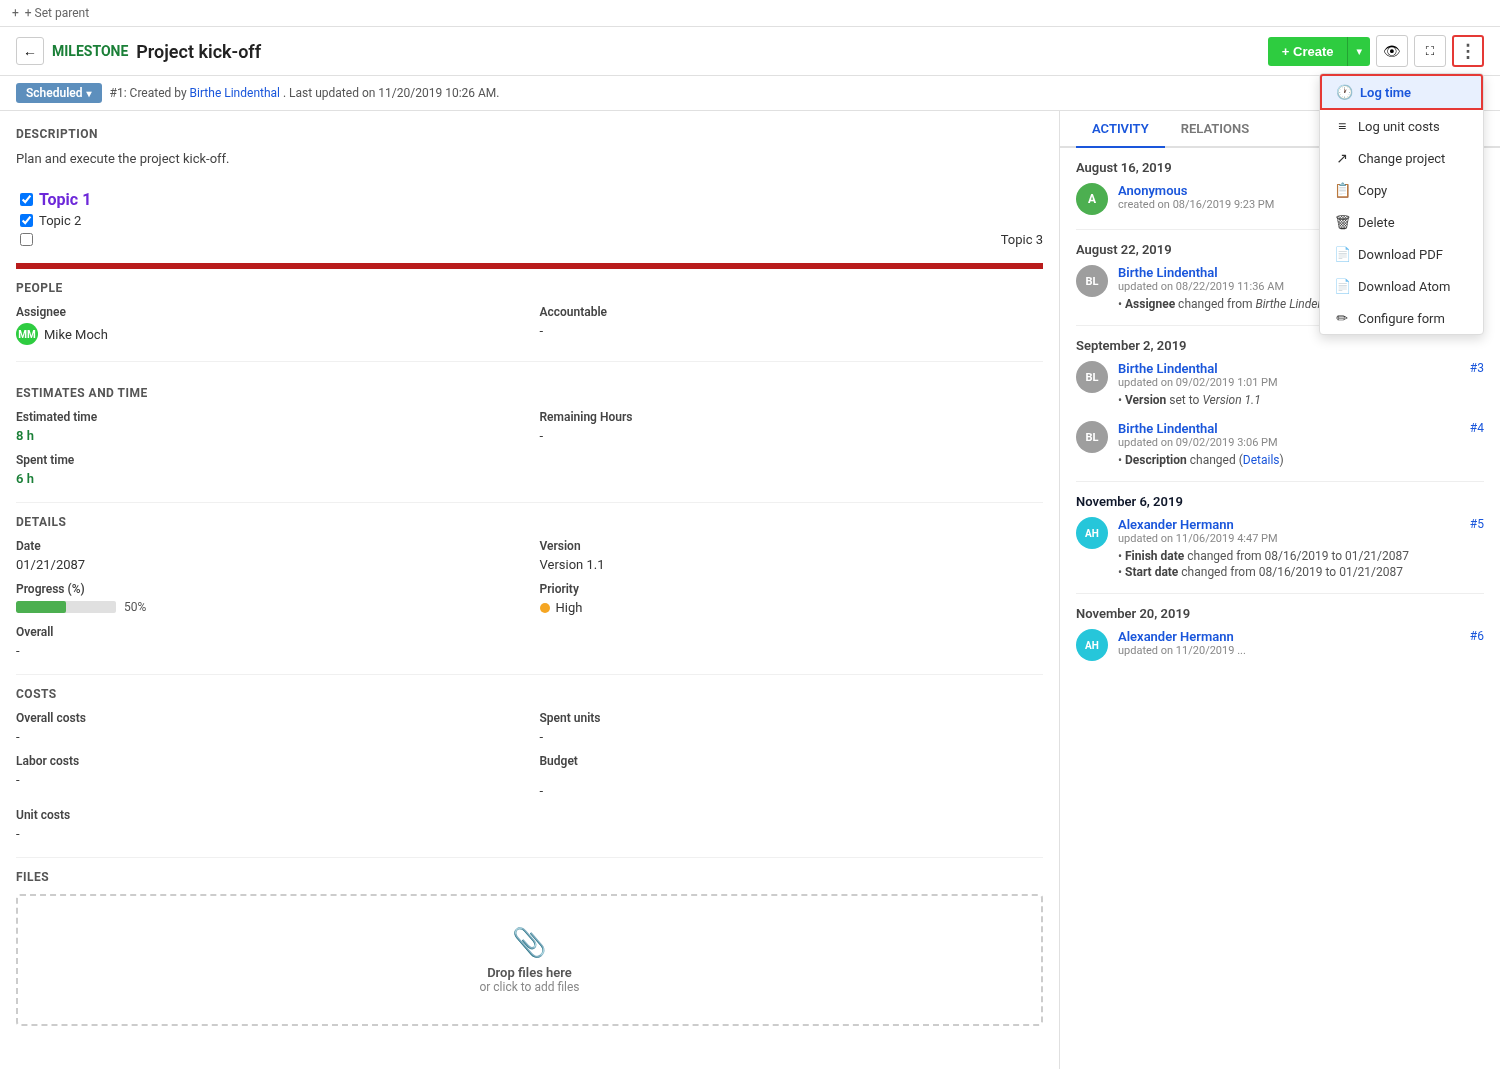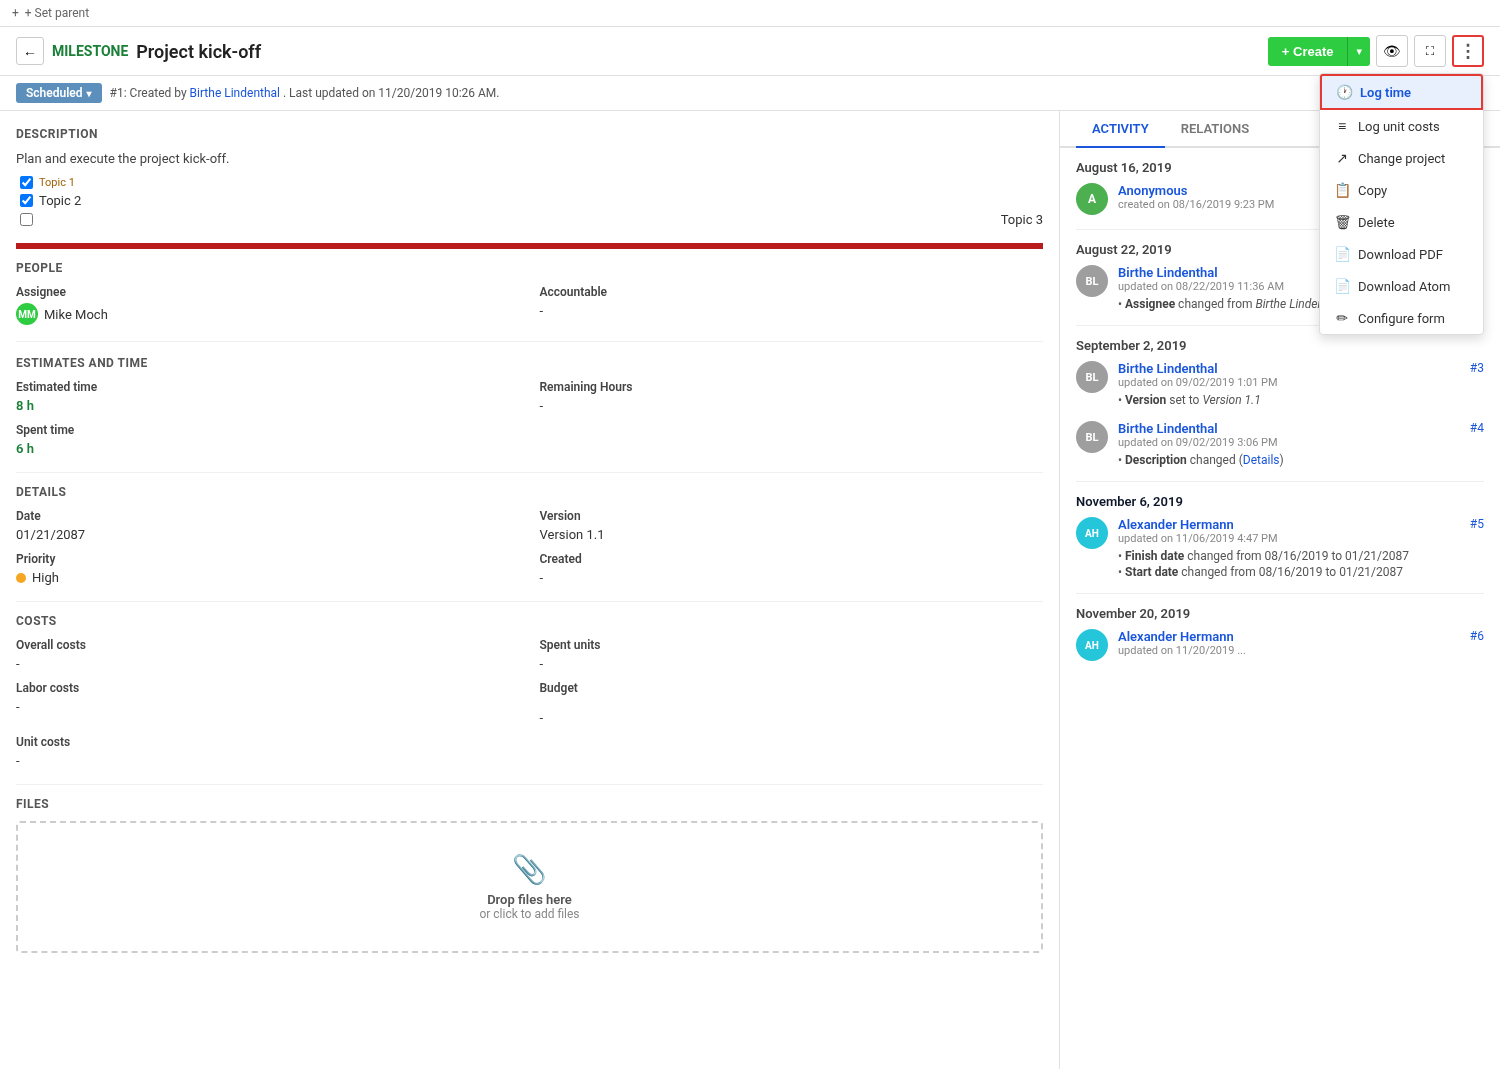--- a/index.html
+++ b/index.html
@@ -82,25 +82,25 @@
     <span>. Last updated on 11/20/2019 10:26 AM.</span>
   </span>
 </div>
 
 <div style="display:flex; height:calc(100vh - 115px); overflow:hidden;">
 
   <div style="flex:1; overflow-y:auto; padding:16px; border-right:1px solid #e0e0e0;">
 
     <div>
       <div style="font-size:12px; font-weight:700; color:#555; letter-spacing:0.5px; margin-bottom:10px;">DESCRIPTION</div>
-      <div style="font-size:13px; color:#444; margin-bottom:10px;">Plan and execute the project kick-off.</div>
+      <div style="font-size:13px; color:#444; margin-bottom:24px;">Plan and execute the project kick-off.</div>
       <ul style="list-style:none; margin:8px 0 8px 4px;">
         <li style="display:flex; align-items:center; gap:6px; margin-bottom:4px;">
           <input type="checkbox" checked="" style="width: 13px; height: 13px; cursor: pointer;">
-          <span style="font-size:11px; color:#a16207;">Topic 1</span>
+          <span style="font-size:16px; color:#6d28d9;font-weight:bold;">Topic 1</span>
         </li>
         <li style="display:flex; align-items:center; gap:6px; margin-bottom:4px;">
           <input type="checkbox" checked="" style="width: 13px; height: 13px; cursor: pointer;">
           <span style="font-size:13px; color:#333;">Topic 2</span>
         </li>
         <li style="display:flex; align-items:center; gap:6px; margin-bottom:4px;justify-content:space-between;">
           <input type="checkbox" style="width: 13px; height: 13px; cursor: pointer;">
           <span style="font-size:13px; color:#333;">Topic 3</span>
         </li>
       </ul>
@@ -118,21 +118,21 @@
             <span style="font-size:13px; color:#333;">Mike Moch</span>
           </div>
         </div>
         <div>
           <div style="font-size:12px; font-weight:600; color:#444; margin-bottom:4px;">Accountable</div>
           <div style="font-size:13px; color:#333;">-</div>
         </div>
       </div>
     </div>
 
-    <div style="margin-top:16px; border-top:1px solid #f0f0f0; padding-top:14px;">
+    <div style="margin-top:16px; border-top:1px solid #f0f0f0; padding-top:24px;">
       <div style="font-size:12px; font-weight:700; color:#555; letter-spacing:0.5px; margin-bottom:10px;">ESTIMATES AND TIME</div>
       <div style="display:grid; grid-template-columns:1fr 1fr; gap:10px 20px;">
         <div>
           <div style="font-size:12px; font-weight:600; color:#444; margin-bottom:4px;">Estimated time</div>
           <div style="font-size:13px; color:#1a7f37; font-weight:600;">8 h</div>
         </div>
         <div>
           <div style="font-size:12px; font-weight:600; color:#444; margin-bottom:4px;">Remaining Hours</div>
           <div style="font-size:13px; color:#333;">-</div>
         </div>
@@ -146,30 +146,39 @@
     <div style="margin-top:16px; border-top:1px solid #f0f0f0; padding-top:12px;">
       <div style="font-size:12px; font-weight:700; color:#555; letter-spacing:0.5px; margin-bottom:10px;">DETAILS</div>
       <div style="display:grid; grid-template-columns:1fr 1fr; gap:10px 20px;">
         <div>
           <div style="font-size:12px; font-weight:600; color:#444; margin-bottom:4px;">Date</div>
           <div style="font-size:13px; color:#333;">01/21/2087</div>
         </div>
         <div>
           <div style="font-size:12px; font-weight:600; color:#444; margin-bottom:4px;">Version</div>
           <div style="font-size:13px; color:#333;">Version 1.1</div>
+        </div>
+        <div>
+          <div style="font-size:12px; font-weight:600; color:#444; margin-bottom:4px;">Progress (%)</div>
+          <div style="display:flex; align-items:center; gap:8px;">
+            <div style="width:100px; height:12px; background:#e0e0e0; border-radius:2px; overflow:hidden;">
+              <div style="width:50%; height:100%; background:#4caf50; border-radius:2px;"></div>
+            </div>
+            <span style="font-size:12px; color:#555;">50%</span>
+          </div>
         </div>
         <div>
           <div style="font-size:12px; font-weight:600; color:#444; margin-bottom:4px;">Priority</div>
           <div style="display:flex; align-items:center; gap:6px;">
             <span style="width:10px; height:10px; border-radius:50%; background:#f5a623; display:inline-block;"></span>
             <span style="font-size:13px; color:#333;">High</span>
           </div>
         </div>
         <div>
-          <div style="font-size:12px; font-weight:600; color:#444; margin-bottom:4px;">Created</div>
+          <div style="font-size:12px; font-weight:600; color:#444; margin-bottom:4px;">Overall</div>
           <div style="font-size:13px; color:#333;">-</div>
         </div>
       </div>
     </div>
 
     <div style="margin-top:16px; border-top:1px solid #f0f0f0; padding-top:12px;">
       <div style="font-size:12px; font-weight:700; color:#555; letter-spacing:0.5px; margin-bottom:10px;">COSTS</div>
       <div style="display:grid; grid-template-columns:1fr 1fr; gap:10px 20px;">
         <div>
           <div style="font-size:12px; font-weight:600; color:#444; margin-bottom:4px;">Overall costs</div>

